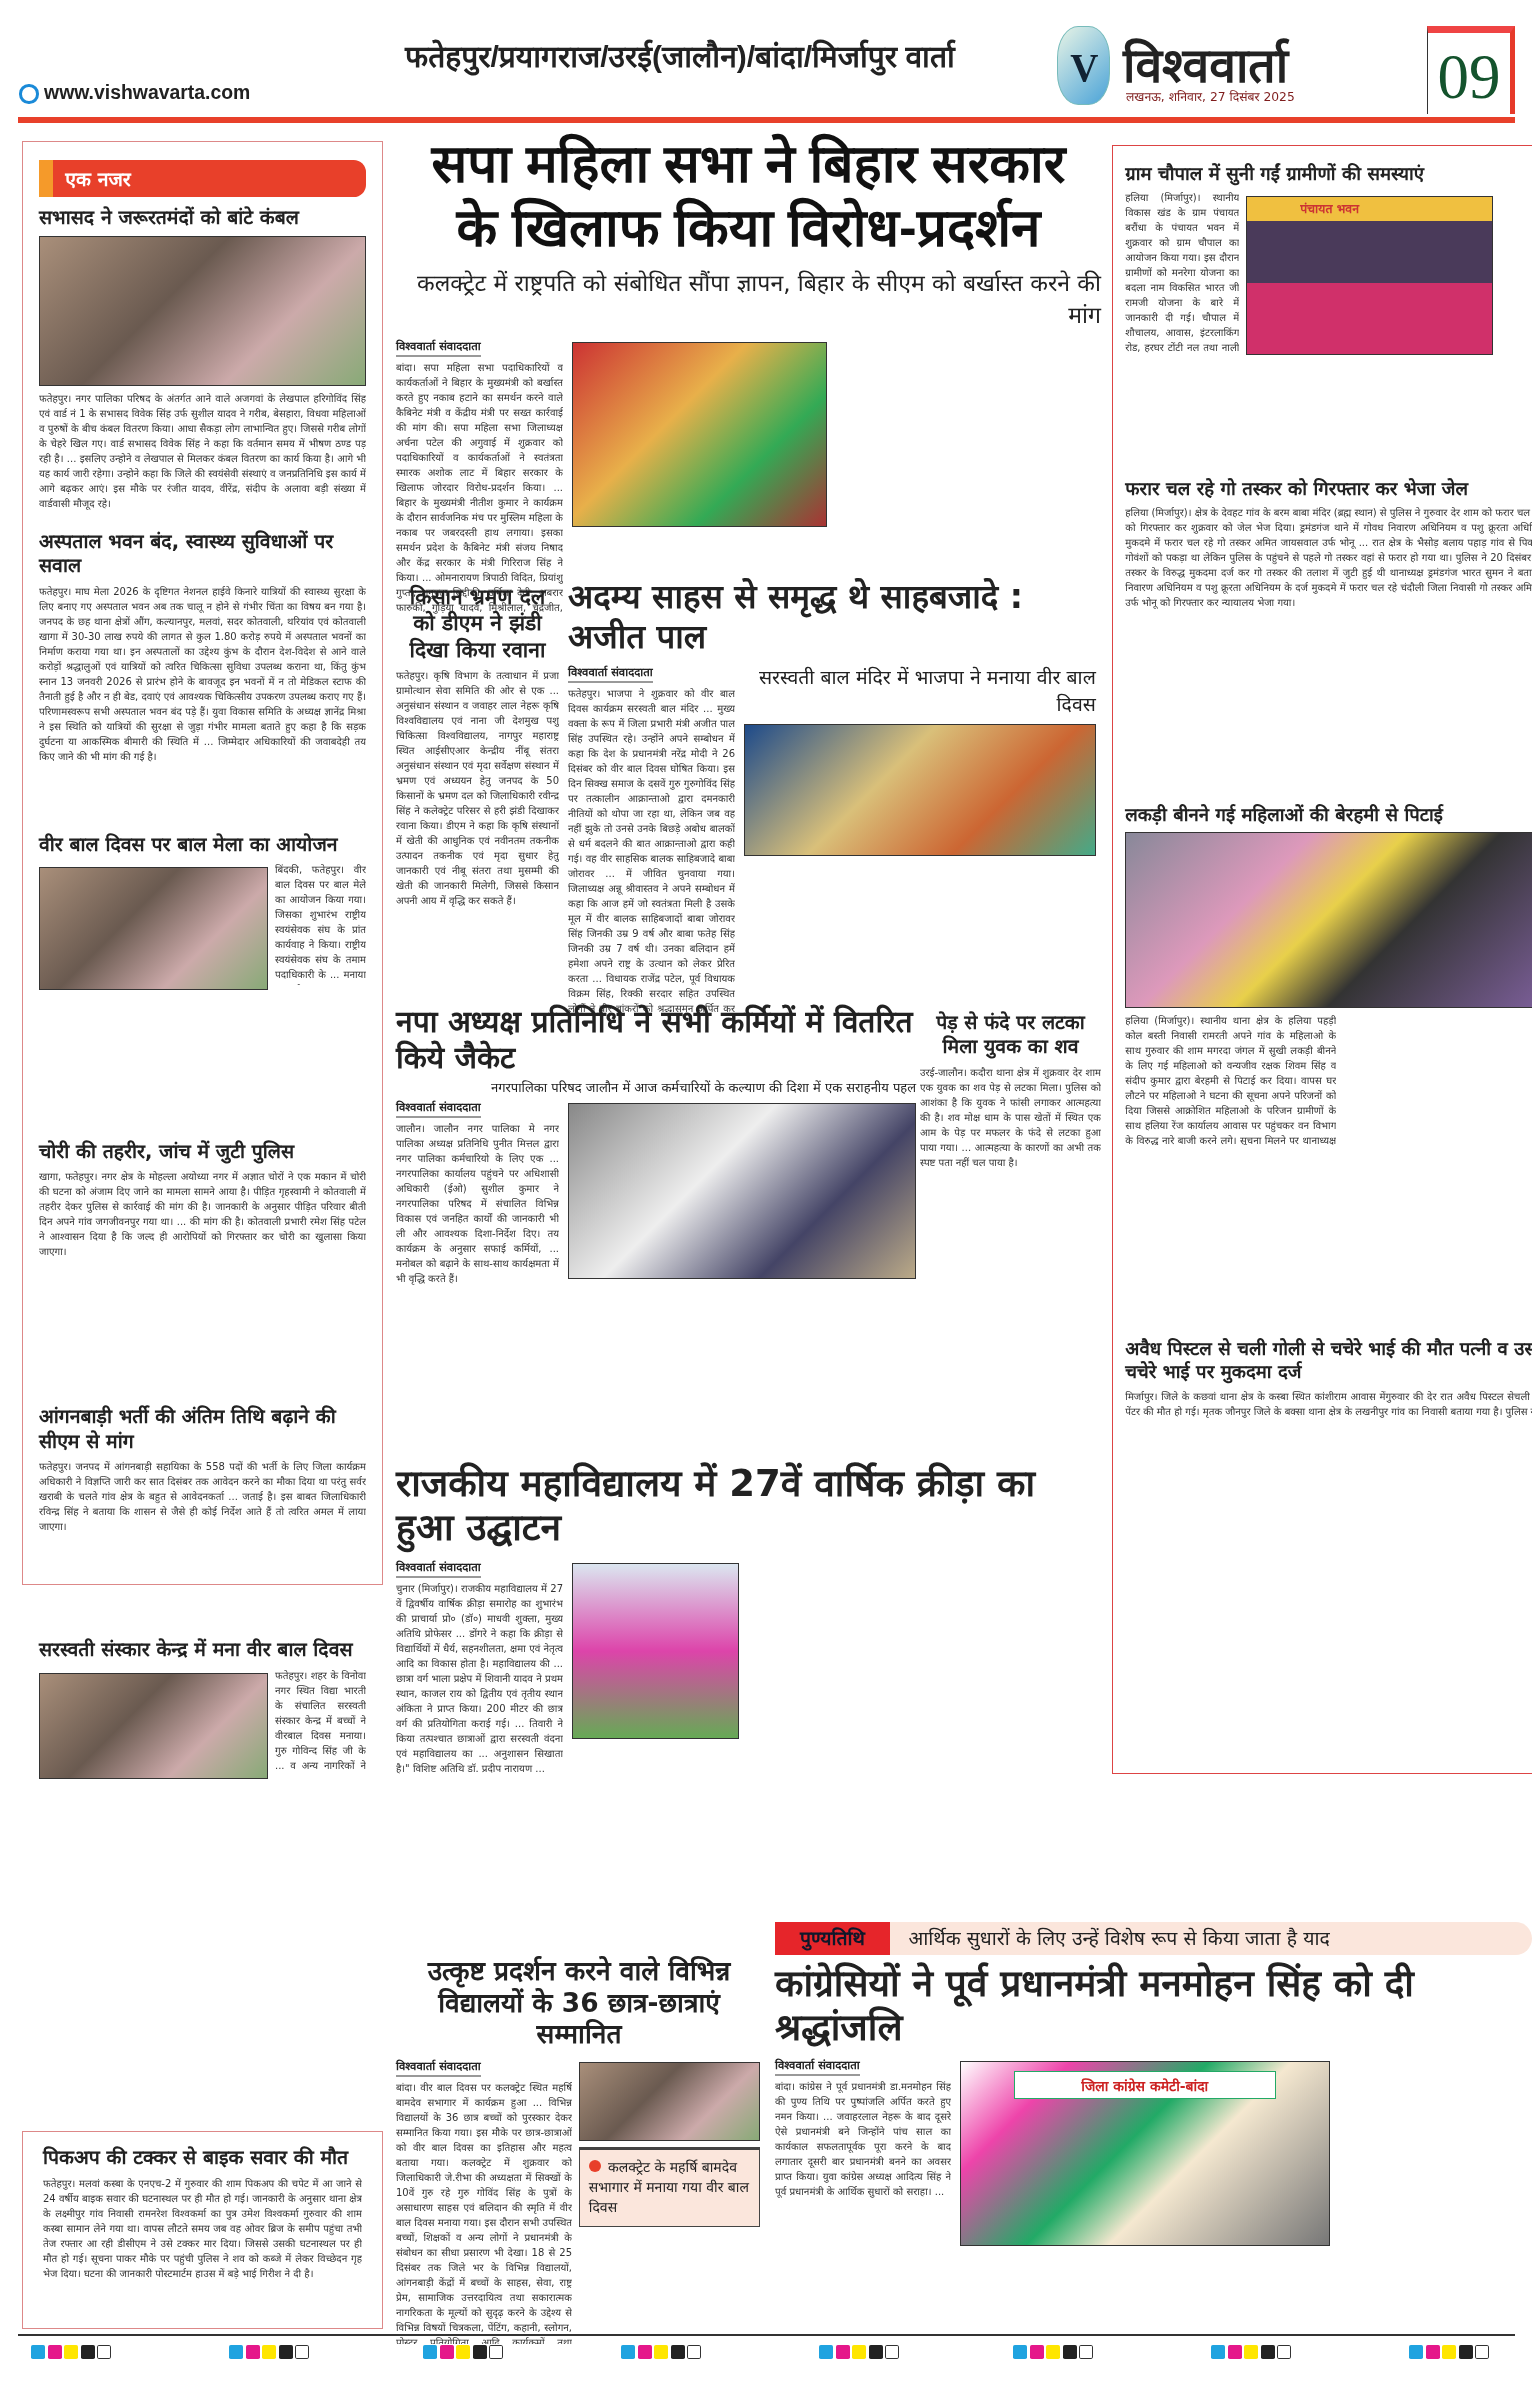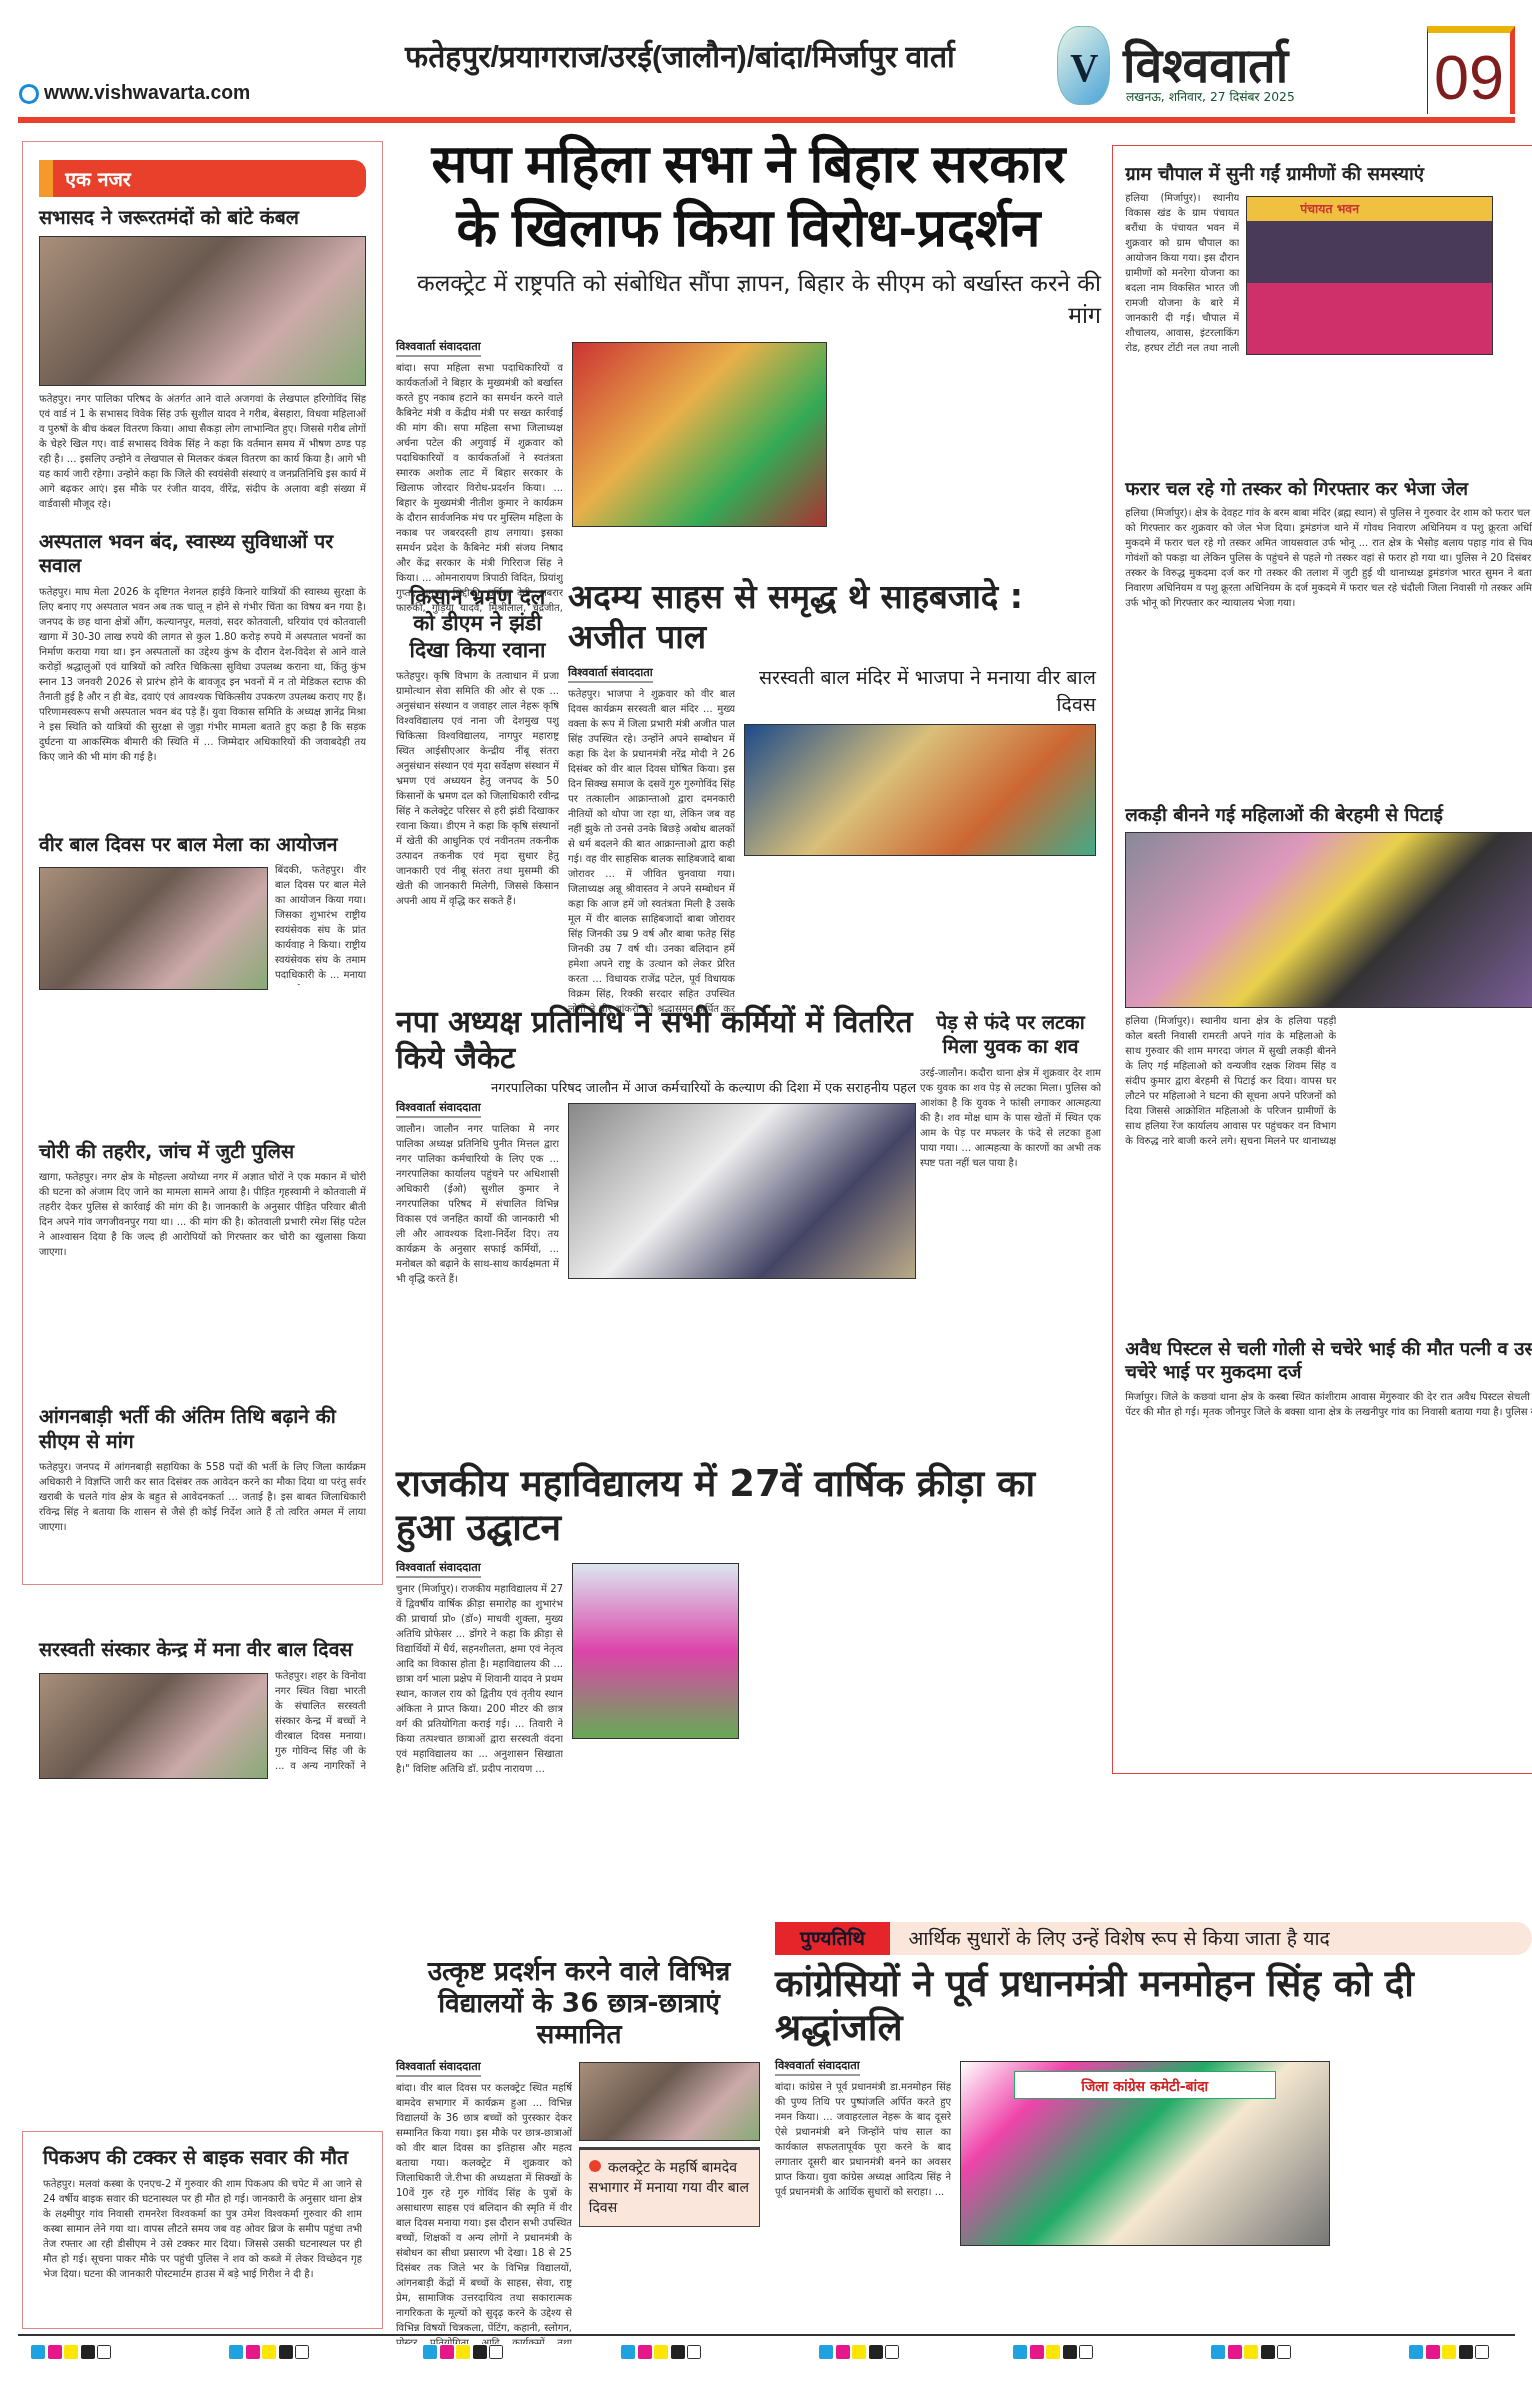--- a/index.html
+++ b/index.html
@@ -4,22 +4,22 @@
 <style>
 *{box-sizing:border-box;margin:0;padding:0}
 body{width:1532px;height:2389px;background:#fff;font-family:"DejaVu Sans","Liberation Sans",sans-serif;color:#222;position:relative;overflow:hidden}
 .masthead{position:absolute;left:0;top:0;width:1532px;height:119px}
 .url{position:absolute;left:19.4px;top:81px;font-size:19.4px;font-family:"Liberation Sans",sans-serif;font-weight:bold;color:#222}
 .url .ie{display:inline-block;width:19.4px;height:19.4px;border-radius:50%;border:3.5px solid #1a8ad8;margin-right:5.3px;vertical-align:middle}
 .regions{position:absolute;left:405px;top:35px;font-size:30px;font-weight:bold;color:#222;font-family:"Liberation Sans",sans-serif}
 .logo{position:absolute;left:1057px;top:26.4px;width:53px;height:79px;border-radius:40%;background:linear-gradient(135deg,#e8f4e6,#4aa3d8);border:1.8px solid #7bb}
 .logo .v{position:absolute;left:12.3px;top:17.6px;font-size:39px;font-weight:bold;color:#123;font-family:"Liberation Serif",serif}
 .brand{position:absolute;left:1123px;top:31px;font-size:48px;font-weight:bold;color:#222}
-.dateline{position:absolute;left:1126px;top:88px;font-size:12.3px;color:#14532d}
-.pageno{position:absolute;left:1427px;top:26.4px;width:88px;height:88px;border-left:1.8px solid #333;border-top:7px solid #eab308;border-right:5.3px solid #e63a2a;font-size:63px;text-align:center;line-height:88px;font-family:Liberation Sans, sans-serif;color:#7f1d1d}
+.dateline{position:absolute;left:1126px;top:88px;font-size:12.3px;color:#7f1d1d}
+.pageno{position:absolute;left:1427px;top:26.4px;width:88px;height:88px;border-left:1.8px solid #333;border-top:7px solid #ef4444;border-right:5.3px solid #e63a2a;font-size:63px;text-align:center;line-height:88px;font-family:Liberation Serif, serif;color:#14532d}
 .redbar{position:absolute;left:17.6px;top:117px;width:1497px;height:6.2px;background:#e8402a}
 .col-left{position:absolute;left:22px;top:141px;width:361px;height:1444px;border:1.8px solid #d88;padding:8.8px 16px}
 .section-tag{background:#e8402a;color:#fff;font-weight:bold;font-size:19.4px;padding:5.3px 12.3px;border-left:14px solid #f59a2a;border-radius:0 12.3px 12.3px 0;margin:8.8px 0}
 .sub-h{font-size:19.4px;font-weight:bold;line-height:1.25;margin:7px 0 5.3px;color:#222}
 .body-txt{font-size:10px;line-height:1.5;text-align:justify;color:#333}
 .photo{background:linear-gradient(135deg,#a98f7a,#6a5a50 40%,#caa 70%,#8a7);border:1.8px solid #333;margin:5.3px 0}
 .main-h{font-size:53px;font-weight:bold;text-align:center;line-height:1.2;color:#111;font-family:"Liberation Sans",sans-serif}
 .deck{font-size:23px;text-align:right;color:#222;margin:7px 0}
 .byline{font-size:11.4px;font-weight:bold;border-bottom:2.6px solid #999;display:inline-block;padding-bottom:1.8px;margin-bottom:3.5px}
 .art{position:absolute}

